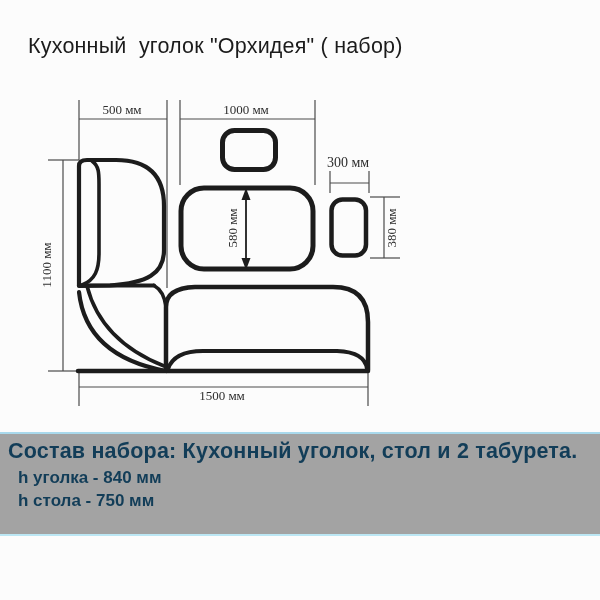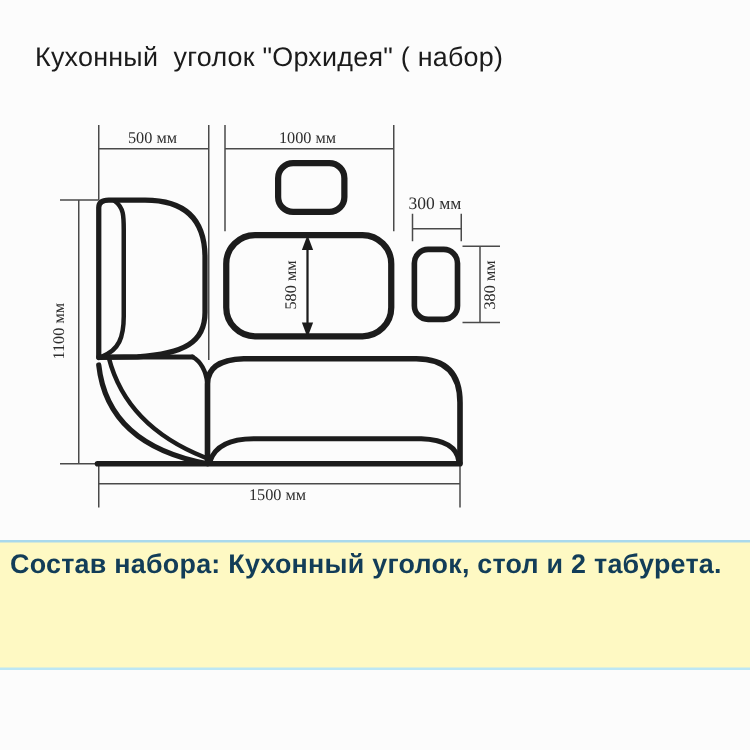--- a/index.html
+++ b/index.html
@@ -16,21 +16,21 @@
   svg.diagram{position:absolute;left:0;top:0;}
   .dim-label{
     font-family:"Liberation Serif","DejaVu Serif",serif;
     font-size:13px;fill:#2e2e2e;
   }
   .dim-label.big{font-size:14px;}
   .thin{stroke:#4a4a4a;stroke-width:1.2;fill:none;}
   .thick{stroke:#1c1c1c;fill:none;stroke-linecap:round;}
   .band{
     position:absolute;left:0;top:432px;width:600px;height:104px;
-    background:#fef9c3;
+    background:#a3a3a3;
     border-top:2px solid #a9d9ec;
     border-bottom:2px solid #bce7f4;
     box-sizing:border-box;
     color:#123d58;
   }
   .band-heading{
     margin:5px 0 3px 8px;
     font-size:21.5px;font-weight:bold;letter-spacing:.2px;
     white-space:nowrap;
   }
@@ -107,13 +107,15 @@
     <text class="dim-label big" x="348" y="167" text-anchor="middle">300 мм</text>
     <text class="dim-label" x="396" y="228" text-anchor="middle" transform="rotate(-90 396 228)">380 мм</text>
     <text class="dim-label" x="237" y="228" text-anchor="middle" transform="rotate(-90 237 228)">580 мм</text>
     <text class="dim-label" x="51" y="265" text-anchor="middle" transform="rotate(-90 51 265)">1100 мм</text>
     <text class="dim-label" x="222" y="400" text-anchor="middle">1500 мм</text>
   </g>
 </svg>
 
 <div class="band">
   <div class="band-heading">Состав набора: Кухонный уголок, стол и 2 табурета.</div>
+  <div class="band-item">h уголка - 840 мм</div>
+  <div class="band-item">h стола - 750 мм</div>
 </div>
 
 </body></html>

